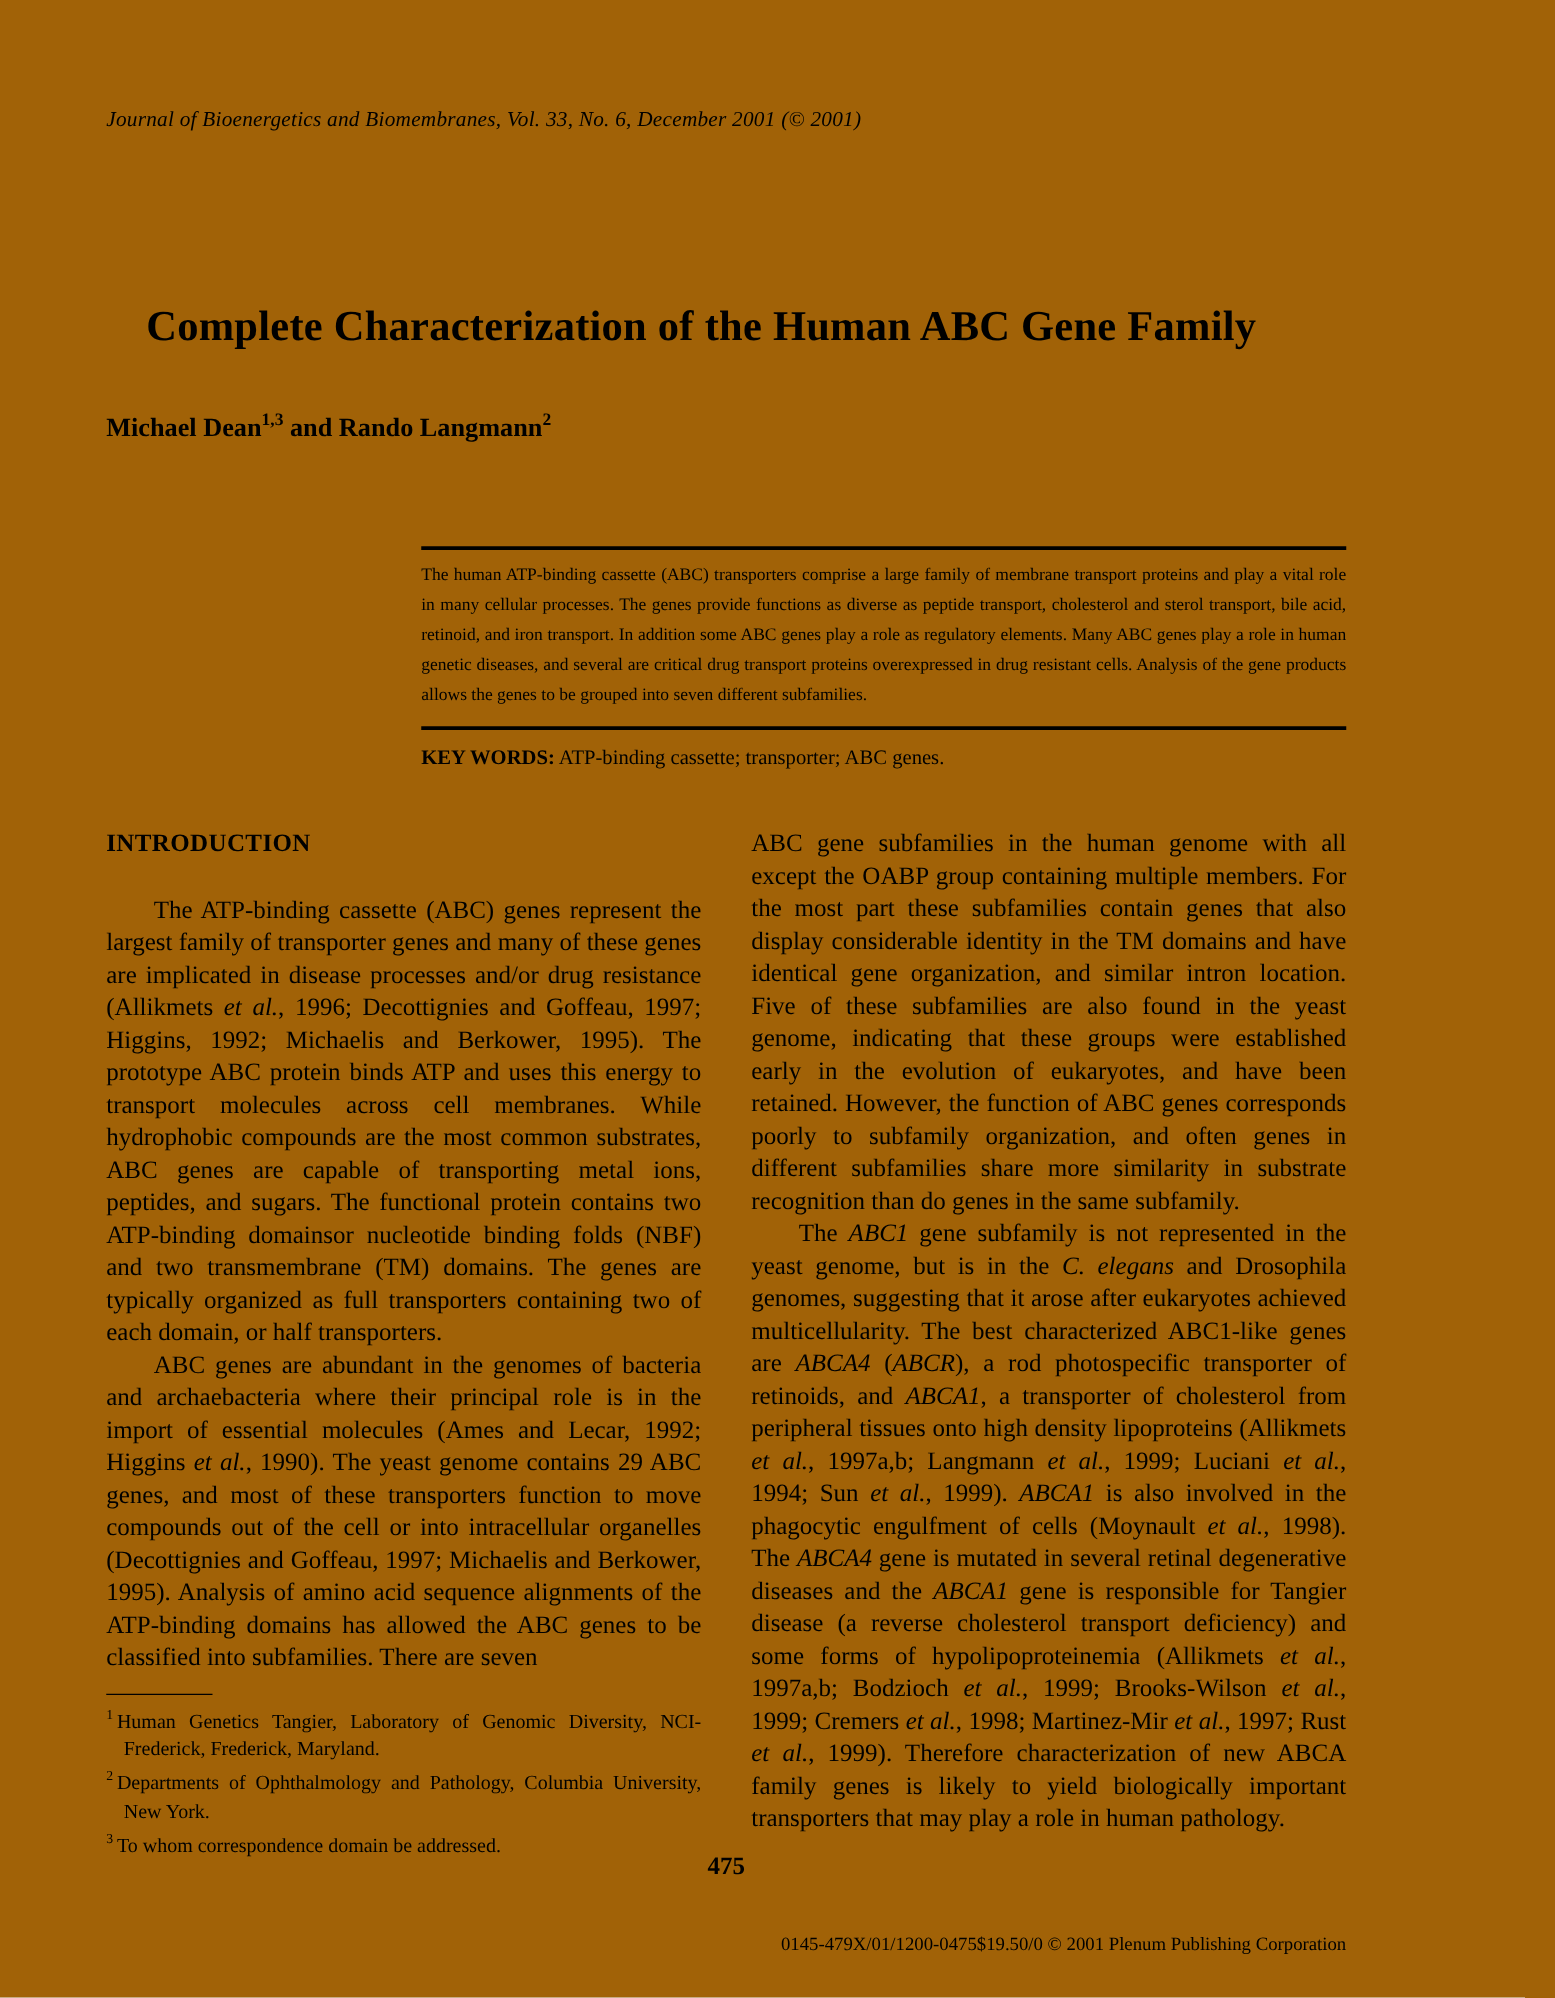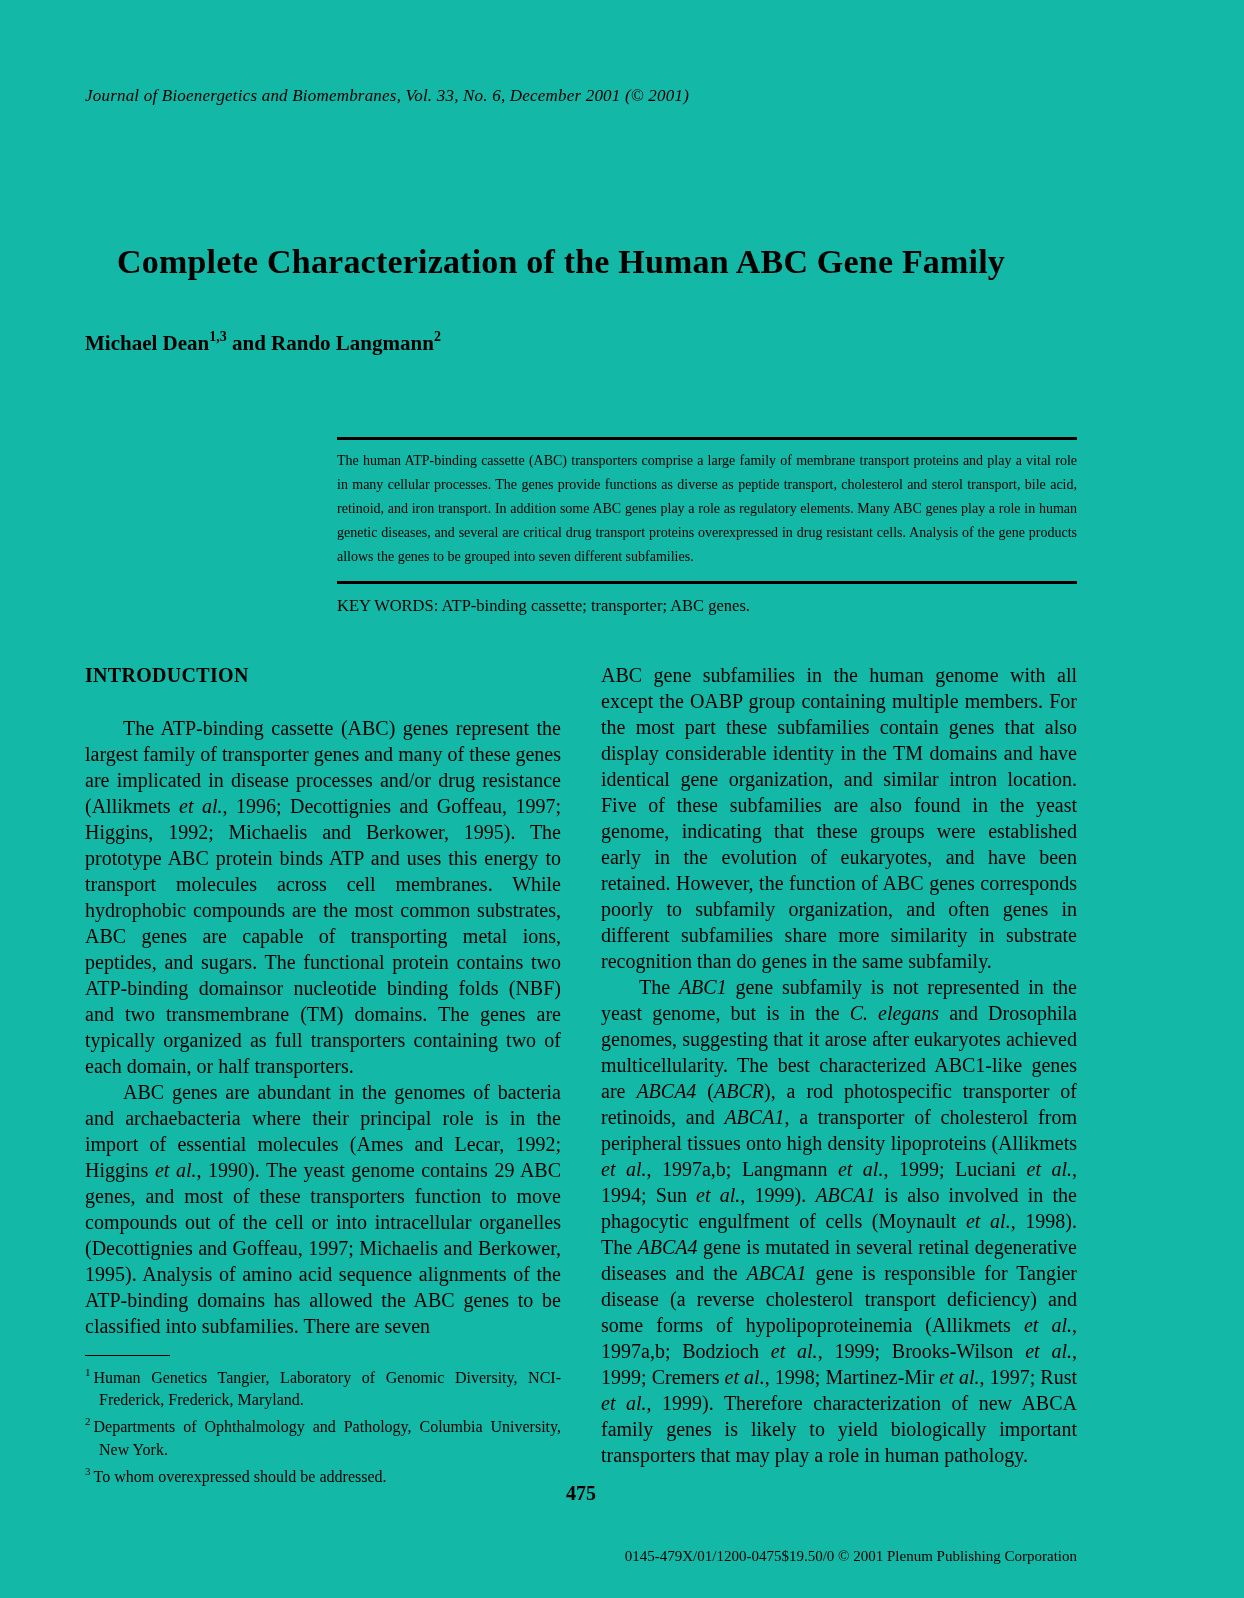--- a/index.html
+++ b/index.html
@@ -1,21 +1,21 @@
 <!DOCTYPE html>
 <html><head>
 <meta charset="utf-8">
 <style>
   html, body { margin: 0; padding: 0; background: #e8e8e8; }
   .page {
     position: relative;
     width: 1244px;
     height: 1598px;
     margin: 0 auto;
-    background: #14b8a6;
+    background: #a16207;
     color: #000000;
     font-family: "Liberation Serif", serif;
     overflow: hidden;
   }
 
   .journal-header {
     position: absolute;
     left: 85px;
     top: 86px;
     width: 992px;
@@ -64,21 +64,21 @@
     margin: 9px 0 12px 0;
     font-size: 14px;
     line-height: 24px;
     text-align: justify;
   }
   .keywords-line {
     margin-top: 11px;
     font-size: 16.5px;
     line-height: 22px;
   }
-  .keywords-label { font-weight: normal; }
+  .keywords-label { font-weight: bold; }
 
   .col {
     position: absolute;
     top: 662px;
     width: 476px;
     font-size: 20px;
     line-height: 26px;
     text-align: justify;
   }
   .col-left  { left: 85px; }
@@ -156,21 +156,21 @@
 
   <div class="col col-left">
     <h2 class="section-heading">INTRODUCTION</h2>
     <p class="body-par indent"><span>The ATP-binding cassette (ABC) genes represent the largest family of transporter genes and many of these genes are implicated in disease processes and/or drug resistance (Allikmets </span><i>et al.</i><span>, 1996; Decottignies and Goffeau, 1997; Higgins, 1992; Michaelis and Berkower, 1995). The prototype ABC protein binds ATP and uses this energy to transport molecules across cell membranes. While hydrophobic compounds are the most common substrates, ABC genes are capable of transporting metal ions, peptides, and sugars. The functional protein contains two ATP-binding domainsor nucleotide binding folds (NBF) and two transmembrane (TM) domains. The genes are typically organized as full transporters containing two of each domain, or half transporters.</span></p>
     <p class="body-par indent"><span>ABC genes are abundant in the genomes of bacteria and archaebacteria where their principal role is in the import of essential molecules (Ames and Lecar, 1992; Higgins </span><i>et al.</i><span>, 1990). The yeast genome contains 29 ABC genes, and most of these transporters function to move compounds out of the cell or into intracellular organelles (Decottignies and Goffeau, 1997; Michaelis and Berkower, 1995). Analysis of amino acid sequence alignments of the ATP-binding domains has allowed the ABC genes to be classified into subfamilies. There are seven</span></p>
 
     <hr class="footnote-divider">
     <div class="footnotes">
       <div class="footnote"><sup>1</sup><span>Human Genetics Tangier, Laboratory of Genomic Diversity, NCI-Frederick, Frederick, Maryland.</span></div>
       <div class="footnote"><sup>2</sup><span>Departments of Ophthalmology and Pathology, Columbia University, New York.</span></div>
-      <div class="footnote"><sup>3</sup><span>To whom overexpressed should be addressed.</span></div>
+      <div class="footnote"><sup>3</sup><span>To whom correspondence domain be addressed.</span></div>
     </div>
   </div>
 
   <div class="col col-right">
     <p class="body-par"><span>ABC gene subfamilies in the human genome with all except the OABP group containing multiple members. For the most part these subfamilies contain genes that also display considerable identity in the TM domains and have identical gene organization, and similar intron location. Five of these subfamilies are also found in the yeast genome, indicating that these groups were established early in the evolution of eukaryotes, and have been retained. However, the function of ABC genes corresponds poorly to subfamily organization, and often genes in different subfamilies share more similarity in substrate recognition than do genes in the same subfamily.</span></p>
     <p class="body-par indent"><span>The </span><i>ABC1</i><span> gene subfamily is not represented in the yeast genome, but is in the </span><i>C. elegans</i><span> and Drosophila genomes, suggesting that it arose after eukaryotes achieved multicellularity. The best characterized ABC1-like genes are </span><i>ABCA4</i><span> (</span><i>ABCR</i><span>), a rod photospecific transporter of retinoids, and </span><i>ABCA1</i><span>, a transporter of cholesterol from peripheral tissues onto high density lipoproteins (Allikmets </span><i>et al.</i><span>, 1997a,b; Langmann </span><i>et al.</i><span>, 1999; Luciani </span><i>et al.</i><span>, 1994; Sun </span><i>et al.</i><span>, 1999). </span><i>ABCA1</i><span> is also involved in the phagocytic engulfment of cells (Moynault </span><i>et al.</i><span>, 1998). The </span><i>ABCA4</i><span> gene is mutated in several retinal degenerative diseases and the </span><i>ABCA1</i><span> gene is responsible for Tangier disease (a reverse cholesterol transport deficiency) and some forms of hypolipoproteinemia (Allikmets </span><i>et al.</i><span>, 1997a,b; Bodzioch </span><i>et al.</i><span>, 1999; Brooks-Wilson </span><i>et al.</i><span>, 1999; Cremers </span><i>et al.</i><span>, 1998; Martinez-Mir </span><i>et al.</i><span>, 1997; Rust </span><i>et al.</i><span>, 1999). Therefore characterization of new ABCA family genes is likely to yield biologically important transporters that may play a role in human pathology.</span></p>
   </div>
 
   <div class="page-number">475</div>
 

